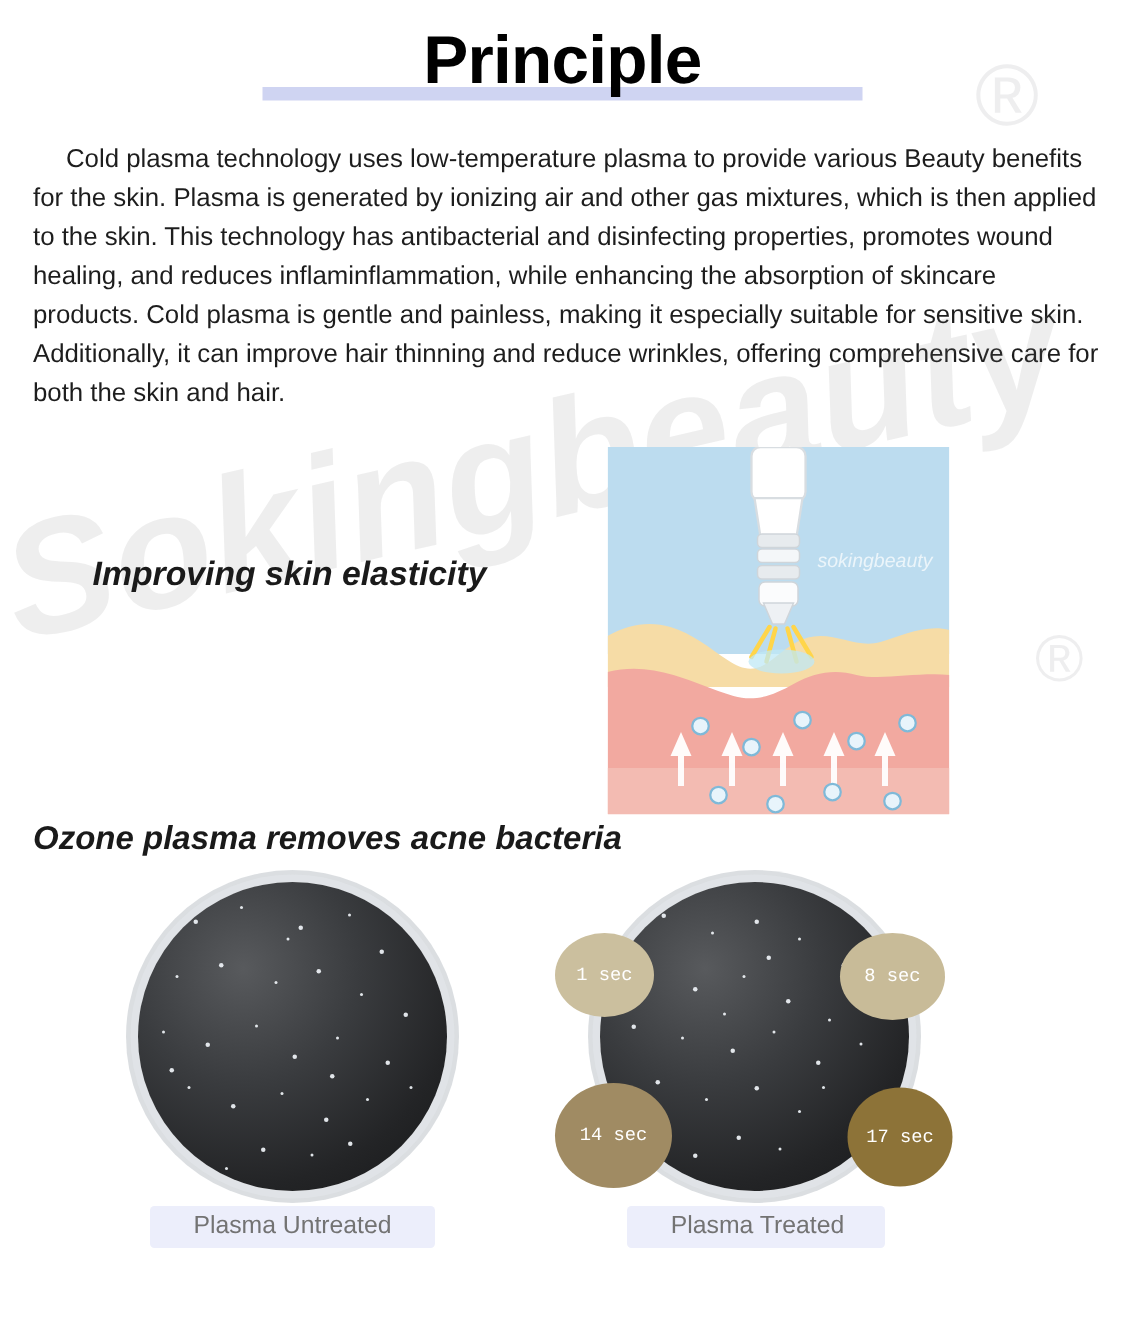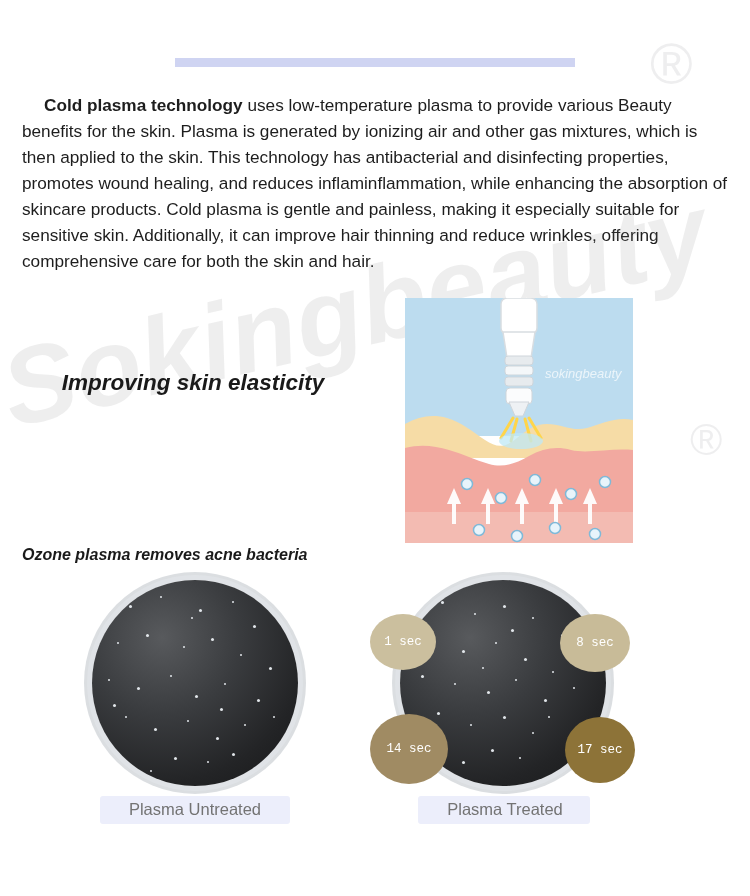--- a/index.html
+++ b/index.html
@@ -77,21 +77,21 @@
 
   
   .paragraph {
     margin: 12px 16px 0 22px;
     font-size: 17.2px;
     line-height: 26px;
     color: #1d1d1d;
     text-align: left;
   }
   .paragraph .lead {
-    font-weight: bold;
+    font-weight: normal;
   }
   .paragraph .indent {
     display: inline-block;
     width: 22px;
   }
 
   
   .section-elastic {
     position: relative;
     margin-top: 18px;
@@ -116,21 +116,21 @@
     left: 405px;
     top: 6px;
     width: 228px;
     height: 245px;
     overflow: hidden;
   }
 
   
   .ozone-title {
     margin: 6px 0 0 22px;
-    font-size: 16px;
+    font-size: 22px;
     font-style: italic;
     font-weight: bold;
     color: #1a1a1a;
   }
   .dishes {
     position: relative;
     height: 290px;
     margin-top: 8px;
   }
   .dish {
@@ -199,20 +199,21 @@
 </style>
 </head>
 <body>
 
 <div class="wm wm-main">Sokingbeauty</div>
 <div class="wm-r" style="left:650px; top:30px;">®</div>
 <div class="wm-r" style="left:690px; top:415px; font-size:44px;">®</div>
 
 <div class="title-wrap">
   <div class="title-underline"></div>
+  <div class="page-title">Principle</div>
 </div>
 
 <div class="paragraph">
   <span class="indent"></span><span class="lead">Cold plasma technology</span><span> uses low-temperature plasma to provide various Beauty benefits for the skin. Plasma is generated by ionizing air and other gas mixtures, which is then applied to the skin. This technology has antibacterial and disinfecting properties, promotes wound healing, and reduces inflaminflammation, while enhancing the absorption of skincare products. Cold plasma is gentle and painless, making it especially suitable for sensitive skin. Additionally, it can improve hair thinning and reduce wrinkles, offering comprehensive care for both the skin and hair.</span>
 </div>
 
 <div class="section-elastic">
   <div class="elastic-caption">
     <div>Improving skin elasticity</div>
   </div>

